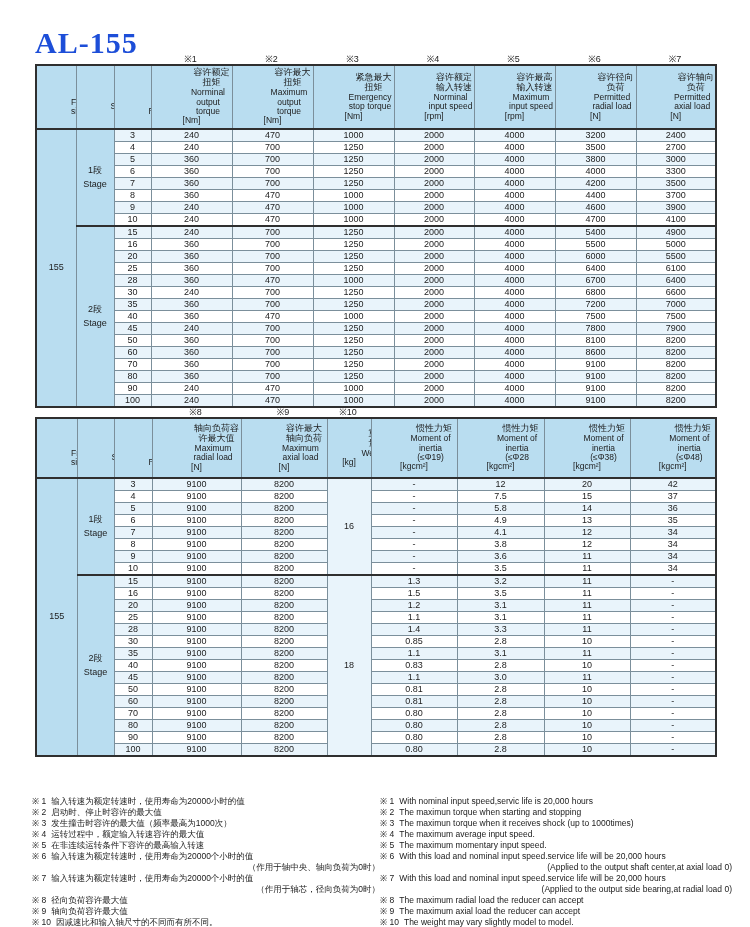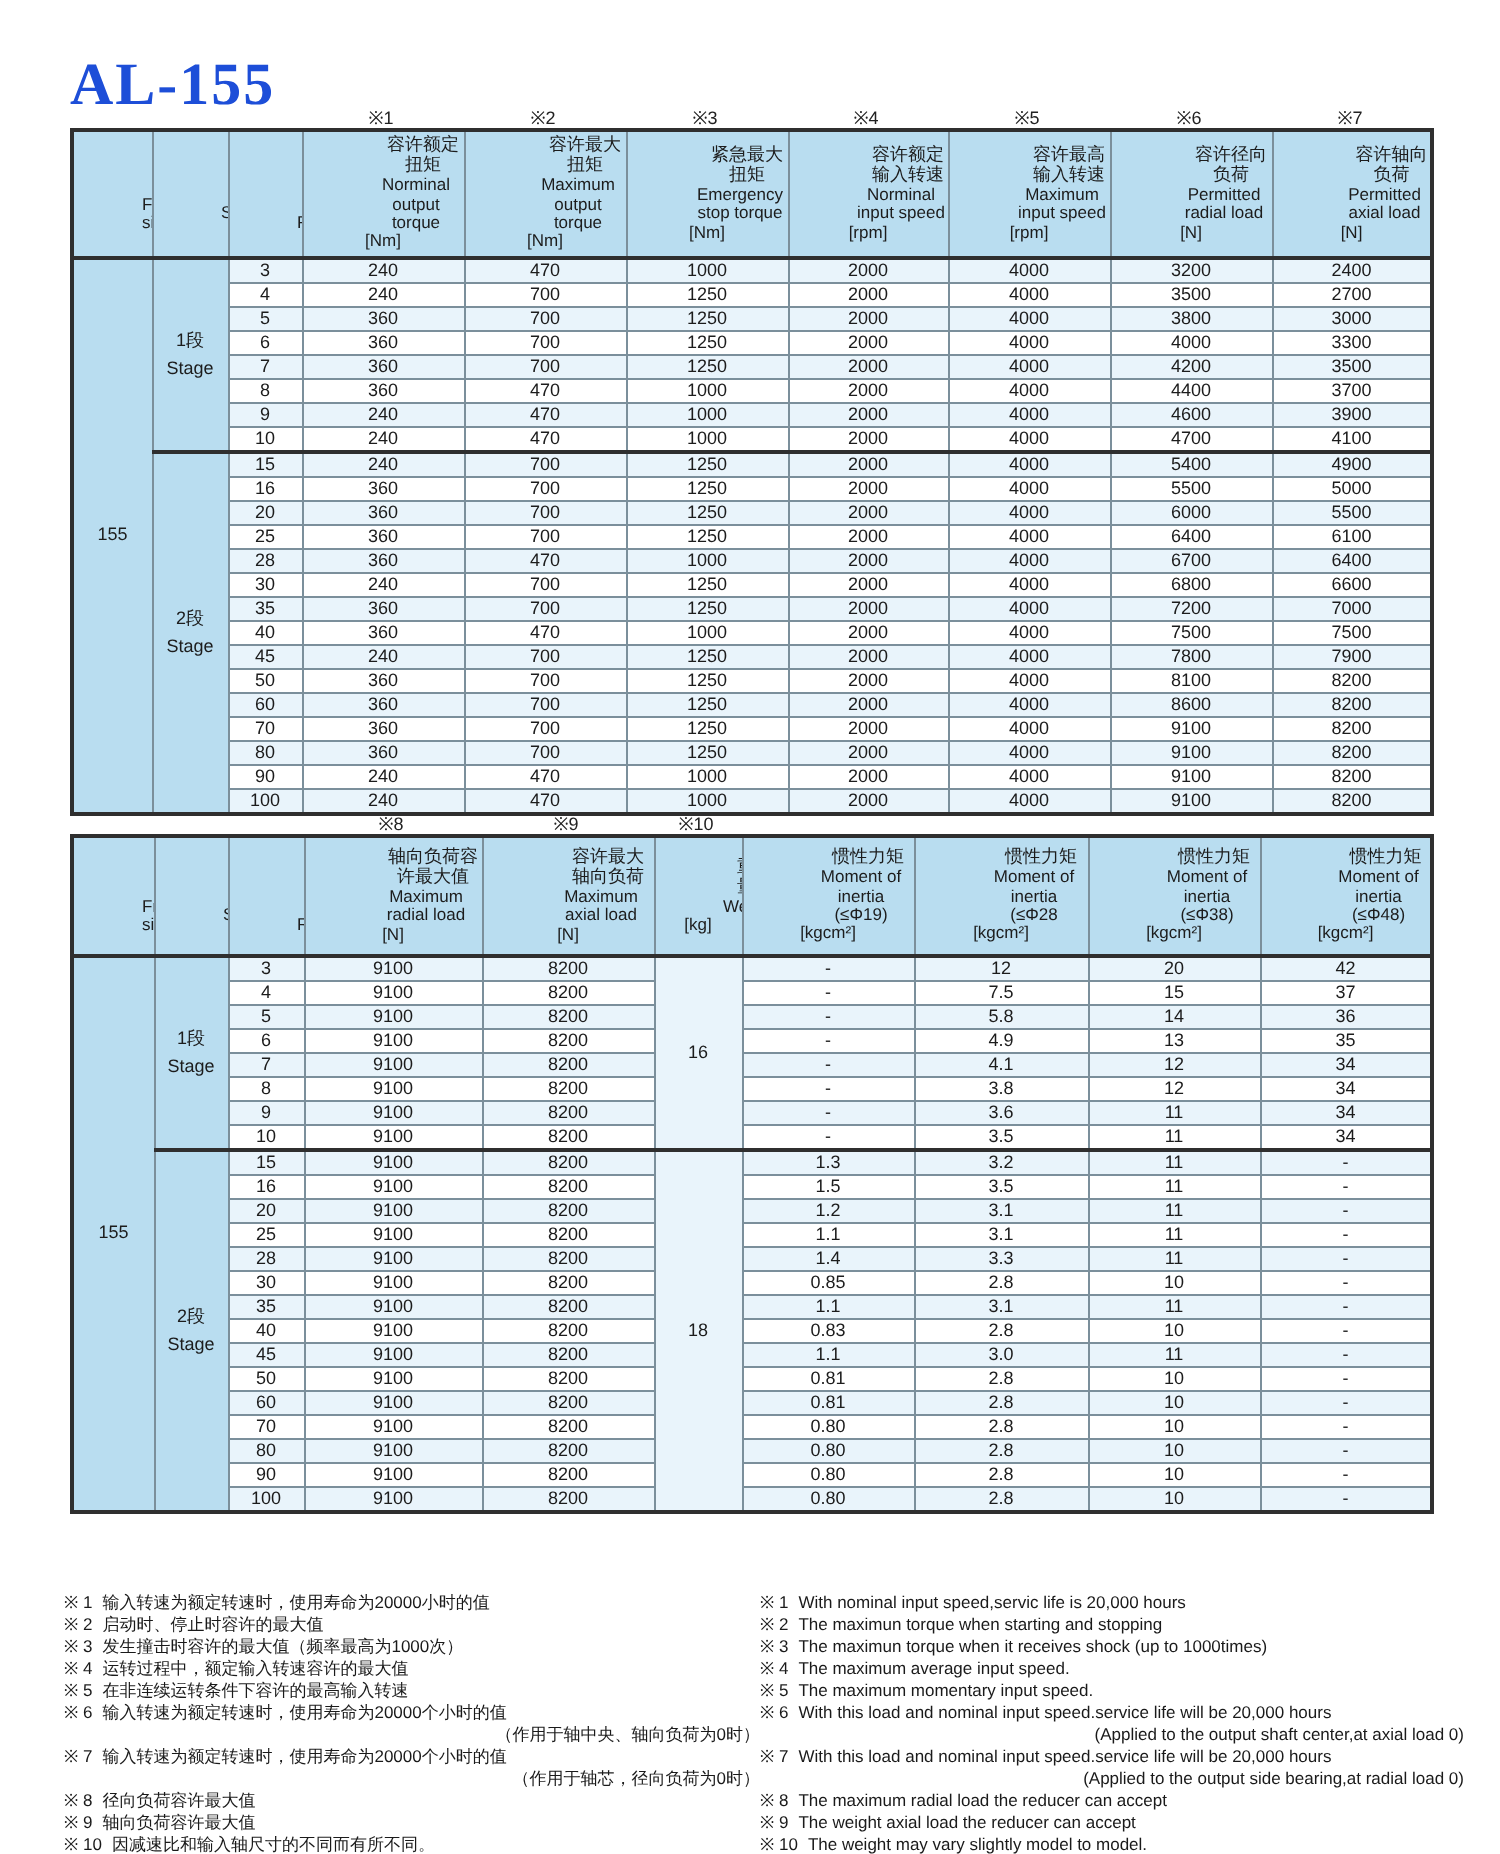--- a/index.html
+++ b/index.html
@@ -697,17 +697,17 @@
         <div class="fn-line"><span class="fn-m">※ 1</span><span class="fn-t">With nominal input speed,servic life is 20,000 hours</span></div>
         <div class="fn-line"><span class="fn-m">※ 2</span><span class="fn-t">The maximun torque when starting and stopping</span></div>
         <div class="fn-line"><span class="fn-m">※ 3</span><span class="fn-t">The maximun torque when it receives shock (up to 1000times)</span></div>
         <div class="fn-line"><span class="fn-m">※ 4</span><span class="fn-t">The maximum average input speed.</span></div>
         <div class="fn-line"><span class="fn-m">※ 5</span><span class="fn-t">The maximum momentary input speed.</span></div>
         <div class="fn-line"><span class="fn-m">※ 6</span><span class="fn-t">With this load and nominal input speed.service life will be 20,000 hours</span></div>
         <div class="fn-sub">(Applied to the output shaft center,at axial load 0)</div>
         <div class="fn-line"><span class="fn-m">※ 7</span><span class="fn-t">With this load and nominal input speed.service life will be 20,000 hours</span></div>
         <div class="fn-sub">(Applied to the output side bearing,at radial load 0)</div>
         <div class="fn-line"><span class="fn-m">※ 8</span><span class="fn-t">The maximum radial load the reducer can accept</span></div>
-        <div class="fn-line"><span class="fn-m">※ 9</span><span class="fn-t">The weight axial load the reducer can accept</span></div>
+        <div class="fn-line"><span class="fn-m">※ 9</span><span class="fn-t">The maximum axial load the reducer can accept</span></div>
         <div class="fn-line"><span class="fn-m">※ 10</span><span class="fn-t">The weight may vary slightly  model to model.</span></div>
       </div>
   </div>
 </div>
 
 </body></html>

